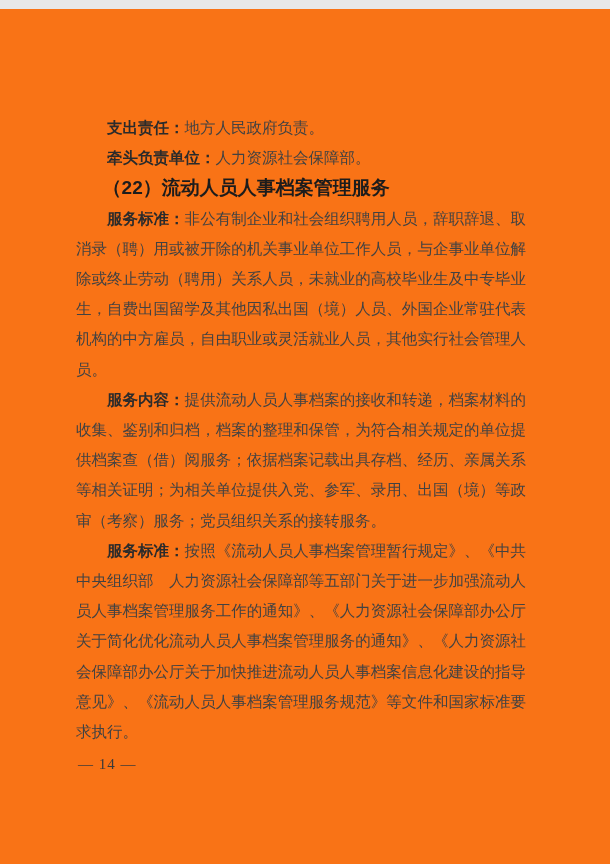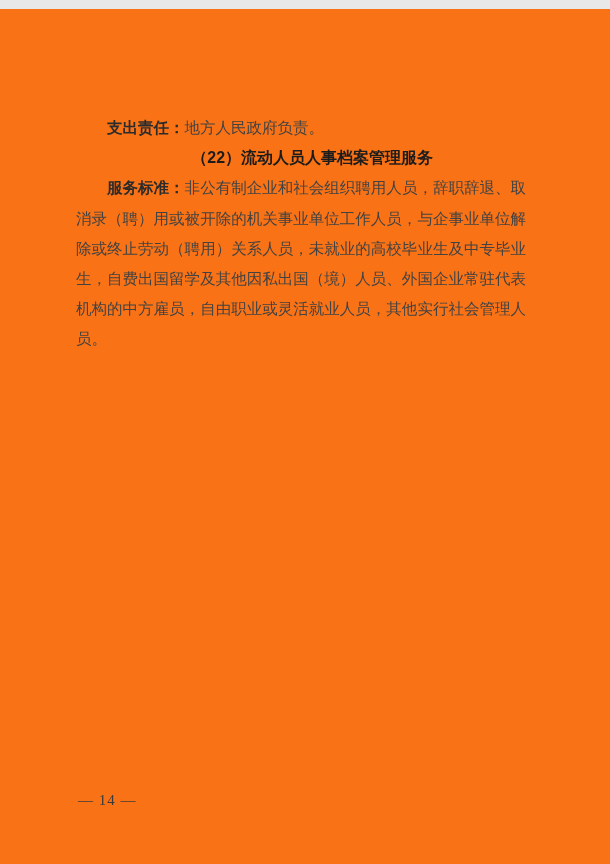--- a/index.html
+++ b/index.html
@@ -30,52 +30,55 @@
     margin: 0;
     text-indent: 2em;
   }
   .para .lead-label {
     font-weight: bold;
     color: #2b2b2b;
   }
   .section-heading {
     margin: 0;
     font-family: "Liberation Sans", "DejaVu Sans", sans-serif;
-    font-size: 16px;
+    font-size: 19px;
     line-height: 30.2px;
     font-weight: bold;
     color: #1c1c1c;
-    text-align: center;
+    text-align: left;
     text-indent: 1.4em;
   }
   .page-footer {
     position: absolute;
     left: 78px;
-    top: 782px;
+    top: 746px;
     font-size: 15px;
     line-height: 18px;
     color: #3a3a3a;
     letter-spacing: 1px;
     font-family: "Liberation Serif", "DejaVu Serif", serif;
   }
 </style>
 </head>
 <body>
 
 <div class="page">
 
   <div class="body-text">
 
     <p class="para"><span class="lead-label">支出责任：</span><span>地方人民政府负责。</span></p>
 
+    <p class="para"><span class="lead-label">牵头负责单位：</span><span>人力资源社会保障部。</span></p>
 
     <h3 class="section-heading">（22）流动人员人事档案管理服务</h3>
 
     <p class="para"><span class="lead-label">服务标准：</span><span>非公有制企业和社会组织聘用人员，辞职辞退、取消录（聘）用或被开除的机关事业单位工作人员，与企事业单位解除或终止劳动（聘用）关系人员，未就业的高校毕业生及中专毕业生，自费出国留学及其他因私出国（境）人员、外国企业常驻代表机构的中方雇员，自由职业或灵活就业人员，其他实行社会管理人员。</span></p>
 
+    <p class="para"><span class="lead-label">服务内容：</span><span>提供流动人员人事档案的接收和转递，档案材料的收集、鉴别和归档，档案的整理和保管，为符合相关规定的单位提供档案查（借）阅服务；依据档案记载出具存档、经历、亲属关系等相关证明；为相关单位提供入党、参军、录用、出国（境）等政审（考察）服务；党员组织关系的接转服务。</span></p>
 
+    <p class="para"><span class="lead-label">服务标准：</span><span>按照《流动人员人事档案管理暂行规定》、《中共中央组织部　人力资源社会保障部等五部门关于进一步加强流动人员人事档案管理服务工作的通知》、《人力资源社会保障部办公厅关于简化优化流动人员人事档案管理服务的通知》、《人力资源社会保障部办公厅关于加快推进流动人员人事档案信息化建设的指导意见》、《流动人员人事档案管理服务规范》等文件和国家标准要求执行。</span></p>
 
 
   </div>
 
   <div class="page-footer">— 14 —</div>
 
 </div>
 
 </body></html>

